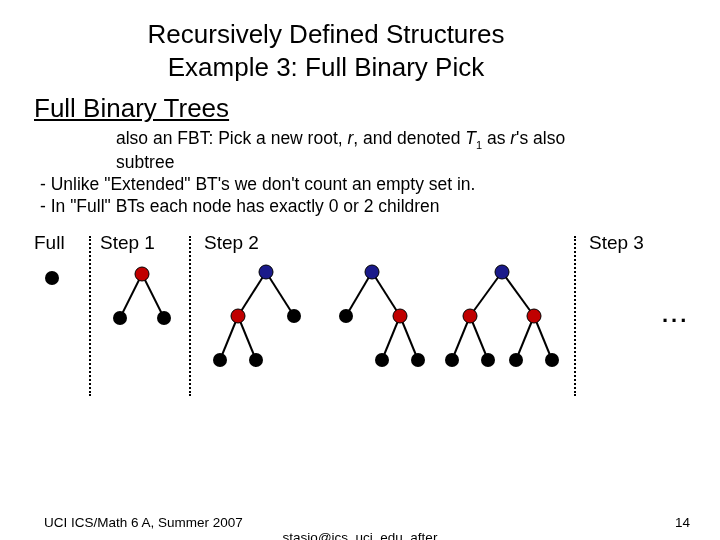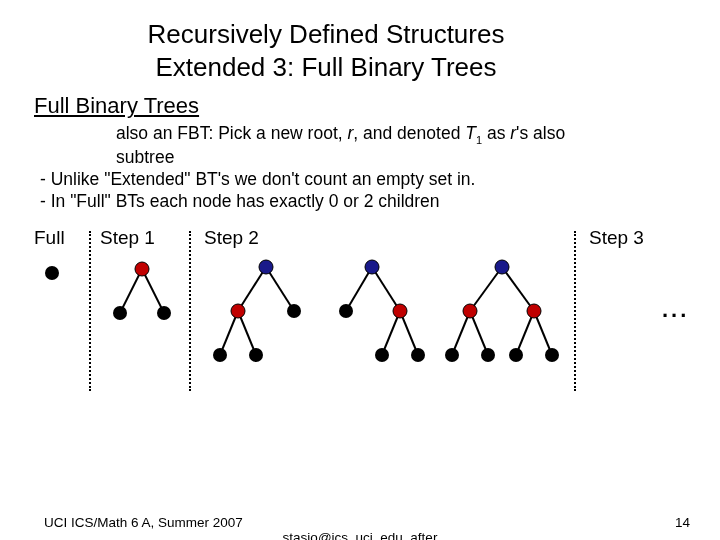--- a/index.html
+++ b/index.html
@@ -1,19 +1,19 @@
 <!DOCTYPE html>
 <html><head>
 <meta charset="utf-8">
 <style>
   * { box-sizing: border-box; margin: 0; padding: 0; }
   html, body { width: 720px; height: 540px; background: #fff; font-family: Arial, Helvetica, sans-serif; color: #000; }
   .slide { width: 652px; height: 540px; position: relative; padding: 12px 28px 0 28px; }
   .title { text-align: center; font-size: 26px; line-height: 1.25; margin: 6px 0 10px 0; font-weight: 400; }
-  .subhead { font-size: 22px; text-decoration: underline; margin: 6px 0 4px 6px; }
+  .subhead { font-size: 26px; text-decoration: underline; margin: 6px 0 4px 6px; }
   .body { font-size: 17.5px; line-height: 1.25; margin-left: 6px; }
   .def { margin-left: 36px; }
   .def-cont { margin-left: 82px; }
   .bul { margin-left: 6px; }
   .ital { font-style: italic; }
   .sub { font-size: 11px; vertical-align: sub; }
   .u { }
 
   .diagram { position: relative; width: 664px; height: 170px; margin-top: 14px; margin-left: 6px; }
   .col-label { position: absolute; top: 0; font-size: 19px; }
@@ -30,21 +30,21 @@
   .fc { position: absolute; left: 0; width: 720px; text-align: center; line-height: 1.2; }
   .fr { position: absolute; right: 30px; bottom: 0; }
 </style>
 </head>
 <body>
 
 <div class="slide">
 
   <div class="title">
     <span>Recursively Defined Structures</span><br>
-    <span>Extended 3: Full Binary Trees</span>
+    <span>Example 3: Full Binary Pick</span>
   </div>
 
   <div class="subhead">Full Binary Trees</div>
 
   <div class="body">
 
 
     <div class="def-cont">
       <span>also an FBT:  Pick a new root, </span><span class="ital">r</span><span>, and denoted </span><span class="ital">T</span><span class="sub">1</span><span> as </span><span class="ital">r</span><span>'s also subtree</span>
     </div>

